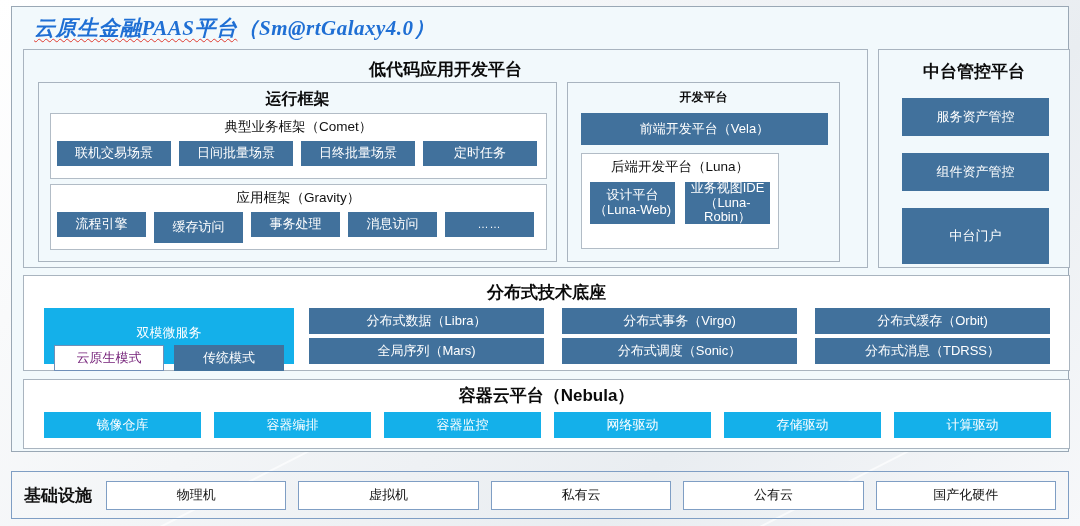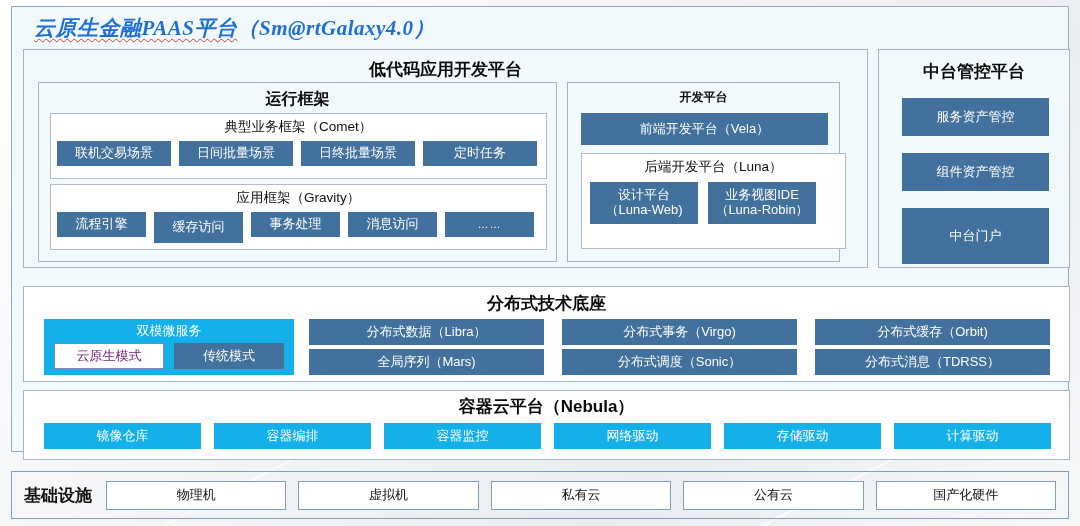--- a/index.html
+++ b/index.html
@@ -19,21 +19,21 @@
     letter-spacing:.5px;padding:7px 0 0 22px;white-space:nowrap;
     font-family:"Liberation Serif","DejaVu Serif",serif;
   }
   .title .zh{
     text-decoration:underline wavy #e03b2f;
     text-underline-offset:3px;
     text-decoration-thickness:1px;
   }
   
   .panel{box-sizing:border-box;border:1px solid #a9b4bf;background:#f2f9fc;}
-  .panel-w{box-sizing:border-box;border:1px solid #a9b4bf;background:#ffffff;margin-top:11px;}
+  .panel-w{box-sizing:border-box;border:1px solid #a9b4bf;background:#ffffff;}
   .hdr{text-align:center;font-weight:bold;color:#0b0b0b;}
   .blue{
     background:#41719c;color:#ffffff;display:flex;align-items:center;
     justify-content:center;text-align:center;font-size:13px;line-height:1.12;
     box-sizing:border-box;
   }
   .cyan{
     background:#14b0ea;color:#ffffff;display:flex;align-items:center;
     justify-content:center;text-align:center;font-size:13px;box-sizing:border-box;
   }
@@ -110,21 +110,21 @@
           <div class="blue" style="width:89px;height:25px;font-size:11px;letter-spacing:1px;">……</div>
         </div>
       </div>
     </div>
 
     <div id="devplat" class="panel">
       <div class="hdr">开发平台</div>
 
       <div class="blue" style="position:absolute;left:13px;top:30px;width:247px;height:32px;">前端开发平台（Vela）</div>
 
-      <div class="subpanel" style="left:13px;top:70px;width:265px;height:96px;">
+      <div class="subpanel" style="left:13px;top:70px;width:198px;height:96px;">
         <div class="subhdr">后端开发平台（Luna）</div>
         <div class="row" style="padding:6px 8px 0 8px;gap:10px;">
           <div class="blue" style="width:108px;height:42px;flex-direction:column;">
             <span>设计平台</span>
             <span>（Luna-Web)</span>
           </div>
           <div class="blue" style="width:108px;height:42px;flex-direction:column;">
             <span>业务视图IDE</span>
             <span>（Luna-Robin）</span>
           </div>
@@ -136,21 +136,21 @@
   <div id="midctl" class="panel">
     <div class="hdr">中台管控平台</div>
     <div class="blue" style="position:absolute;left:23px;top:48px;width:147px;height:38px;">服务资产管控</div>
     <div class="blue" style="position:absolute;left:23px;top:103px;width:147px;height:38px;">组件资产管控</div>
     <div class="blue" style="position:absolute;left:23px;top:158px;width:147px;height:56px;">中台门户</div>
   </div>
 
   <div id="distbase" class="panel-w">
     <div class="hdr">分布式技术底座</div>
 
-    <div class="cyan" style="position:absolute;left:20px;top:32px;width:250px;height:56px;flex-direction:column;justify-content:flex-start;padding-top:3px;">
+    <div class="cyan" style="position:absolute;left:20px;top:32px;width:250px;height:56px;flex-direction:column;justify-content:flex-start;padding-top:16px;">
       <span style="font-size:13px;">双模微服务</span>
       <div class="row" style="gap:10px;margin-top:3px;">
         <div class="whitebox" style="width:110px;height:26px;">云原生模式</div>
         <div class="blue" style="width:110px;height:26px;">传统模式</div>
       </div>
     </div>
 
     <div class="blue" style="position:absolute;left:285px;top:32px;width:235px;height:26px;">分布式数据（Libra）</div>
     <div class="blue" style="position:absolute;left:285px;top:62px;width:235px;height:26px;">全局序列（Mars)</div>
 

